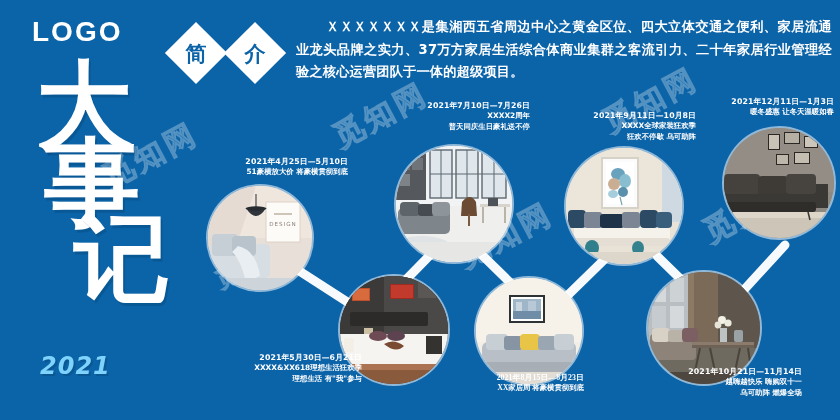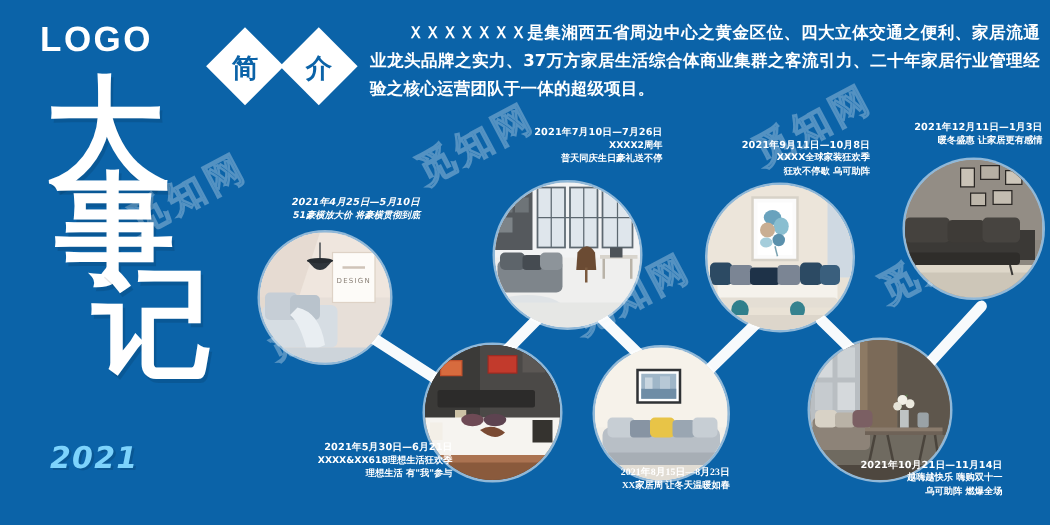--- a/index.html
+++ b/index.html
@@ -351,53 +351,53 @@
         <rect x="92" y="56" width="12" height="24" fill="#3b3936"></rect>
         <rect x="0" y="84" width="110" height="26" fill="#cdc6b8"></rect>
         <rect x="0" y="84" width="110" height="6" fill="#ded7c9"></rect>
         <g stroke="#3a3835" stroke-width="1.6">
           <line x1="8" y1="84" x2="6" y2="92"></line>
           <line x1="84" y1="84" x2="86" y2="92"></line>
         </g>
       </svg>
     </div>
 
-    <div class="cap" style="left:218px;top:156px;width:118px;font-style:italic;">
+    <div class="cap" style="left:230px;top:156px;width:118px;">
       <div class="d">2021年4月25日—5月10日</div>
       <div>51豪横放大价 将豪横贯彻到底</div>
     </div>
 
     <div class="cap" style="left:212px;top:352px;width:150px;">
       <div class="d">2021年5月30日—6月21日</div>
       <div>XXXX&amp;XX618理想生活狂欢季</div>
       <div>理想生活 有"我"参与</div>
     </div>
 
     <div class="cap" style="left:376px;top:100px;width:154px;">
       <div class="d">2021年7月10日—7月26日</div>
       <div>XXXX2周年</div>
       <div>普天同庆生日豪礼送不停</div>
     </div>
 
     <div class="cap" style="left:440px;top:372px;width:144px;font-family:Liberation Serif, serif;">
       <div class="d">2021年8月15日—8月23日</div>
-      <div>XX家居周 让冬天温暖如春</div>
+      <div>XX家居周 将豪横贯彻到底</div>
     </div>
 
     <div class="cap" style="left:550px;top:110px;width:146px;">
       <div class="d">2021年9月11日—10月8日</div>
       <div>XXXX全球家装狂欢季</div>
       <div>狂欢不停歇 乌可助阵</div>
     </div>
 
     <div class="cap" style="left:648px;top:366px;width:154px;">
       <div class="d">2021年10月21日—11月14日</div>
       <div>越嗨越快乐 嗨购双十一</div>
       <div>乌可助阵 燃爆全场</div>
     </div>
 
     <div class="cap" style="left:686px;top:96px;width:148px;">
       <div class="d">2021年12月11日—1月3日</div>
-      <div>暖冬盛惠 让家居更有感情</div>
+      <div>暖冬盛惠 让冬天温暖如春</div>
     </div>
 
   </div>
 </div>
 
 </body></html>

